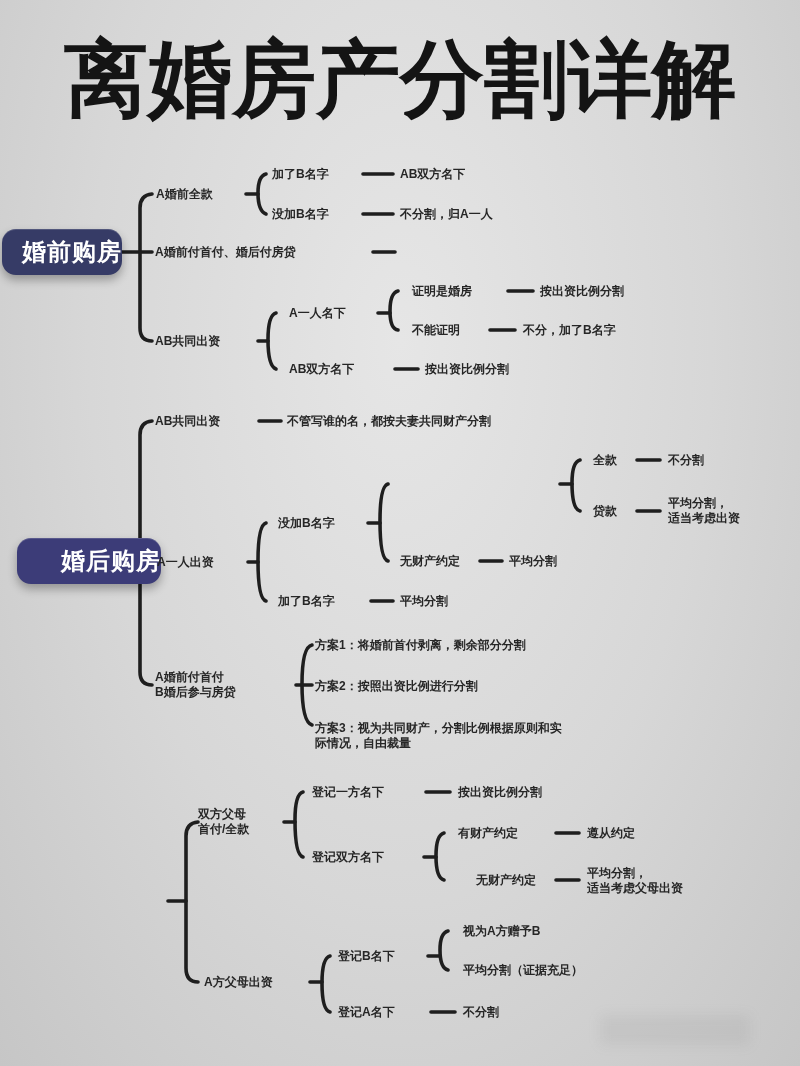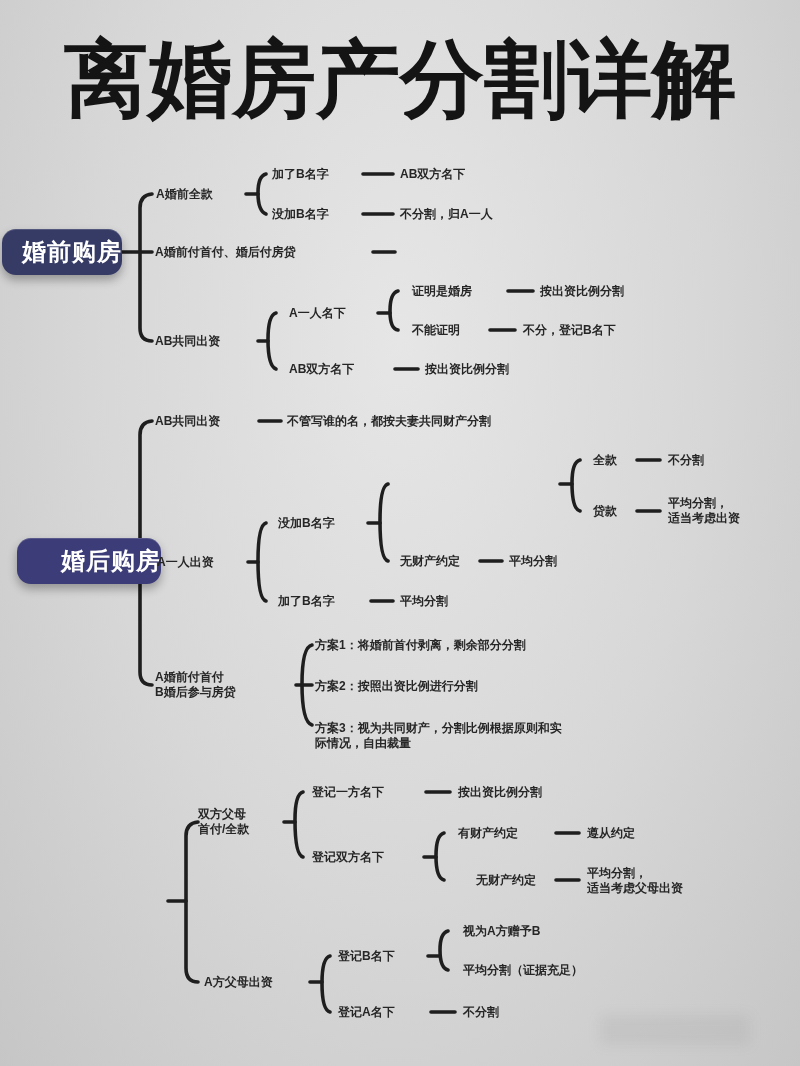--- a/index.html
+++ b/index.html
@@ -101,21 +101,21 @@
   <span class="node" style="left:272px;top:174px">加了B名字</span>
   <span class="node" style="left:400px;top:174px">AB双方名下</span>
   <span class="node" style="left:272px;top:214px">没加B名字</span>
   <span class="node" style="left:400px;top:214px">不分割，归A一人</span>
   <span class="node" style="left:155px;top:252px">A婚前付首付、婚后付房贷</span>
   <span class="node" style="left:155px;top:341px">AB共同出资</span>
   <span class="node" style="left:289px;top:313px">A一人名下</span>
   <span class="node" style="left:412px;top:291px">证明是婚房</span>
   <span class="node" style="left:540px;top:291px">按出资比例分割</span>
   <span class="node" style="left:412px;top:330px">不能证明</span>
-  <span class="node" style="left:523px;top:330px">不分，登记B名下</span>
+  <span class="node" style="left:523px;top:330px">不分，加了B名字</span>
   <span class="node" style="left:289px;top:369px">AB双方名下</span>
   <span class="node" style="left:425px;top:369px">按出资比例分割</span>
 
   <span class="node" style="left:155px;top:421px">AB共同出资</span>
   <span class="node" style="left:287px;top:421px">不管写谁的名，都按夫妻共同财产分割</span>
   <span class="node" style="left:157px;top:562px">A一人出资</span>
   <span class="node" style="left:278px;top:523px">没加B名字</span>
   <span class="node" style="left:593px;top:460px">全款</span>
   <span class="node" style="left:668px;top:460px">不分割</span>
   <span class="node" style="left:593px;top:511px">贷款</span>

